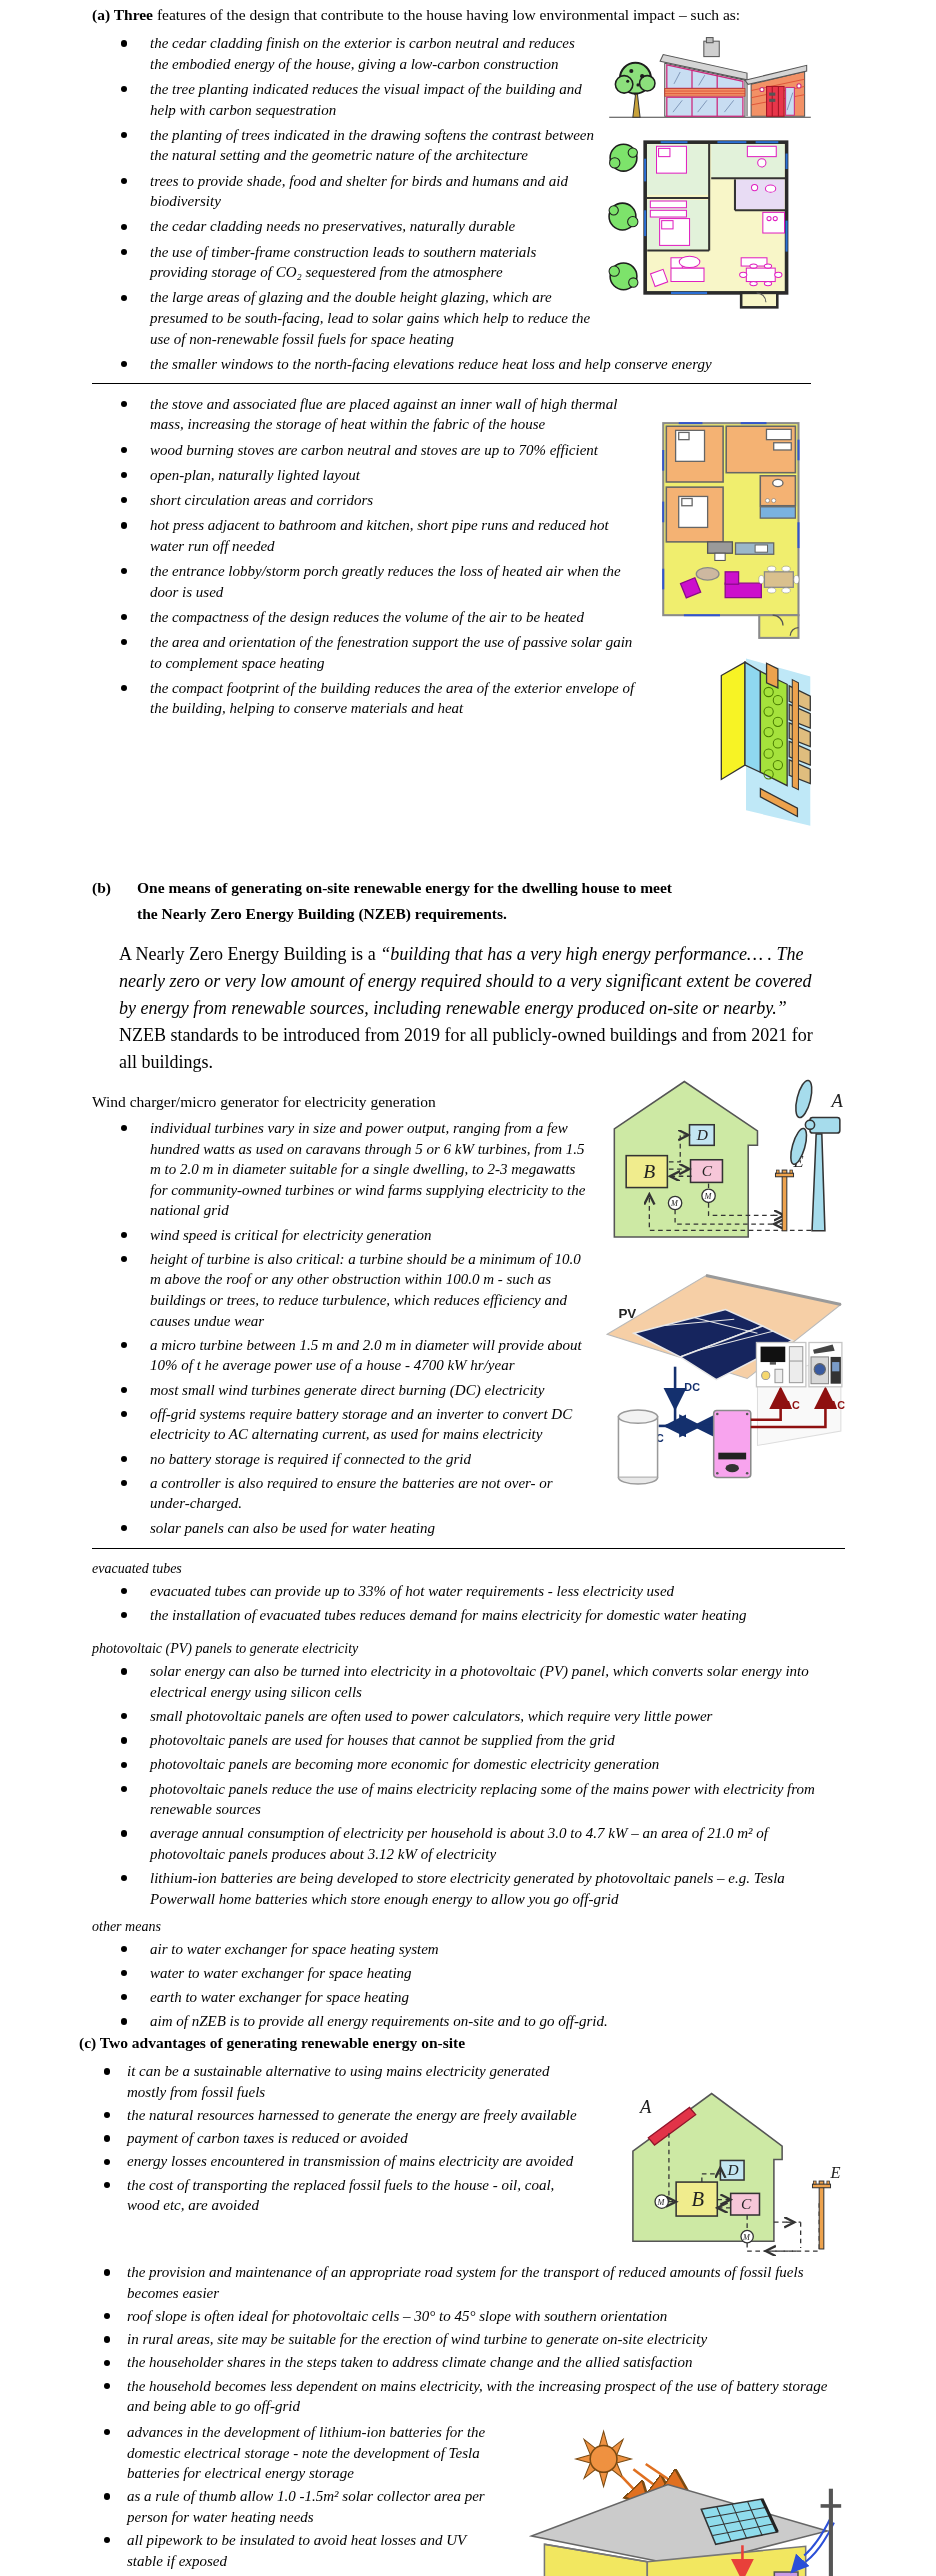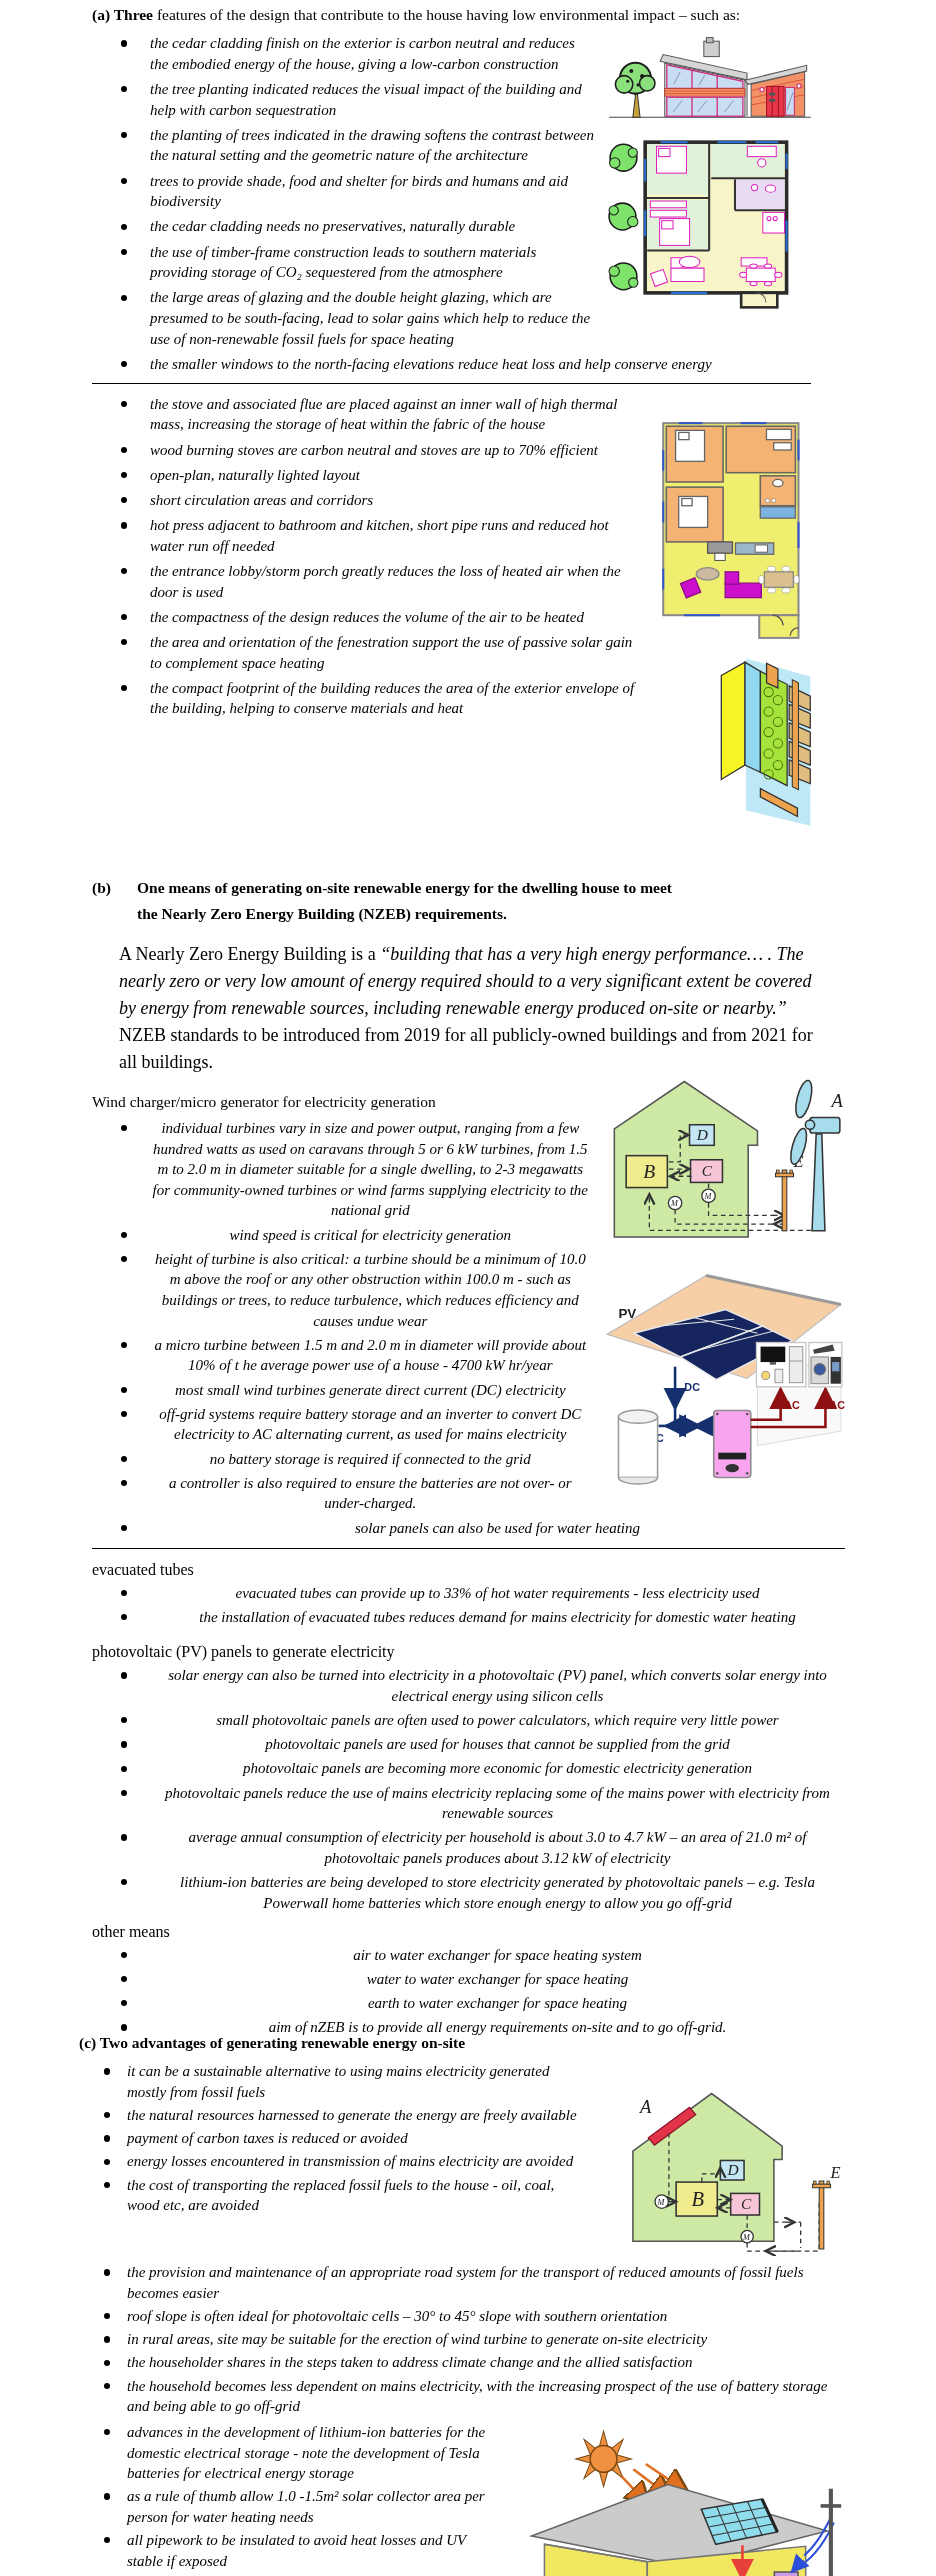--- a/index.html
+++ b/index.html
@@ -16,21 +16,21 @@
   .head { font-size:15.5px; line-height:23px; }
   .b  { font-weight:bold; }
   .it { font-style:italic; }
 
   ul.blist { list-style:none; margin:7.2px 0 0 0; padding:0;font-style:italic; }
   ul.blist li { position:relative; padding-left:58px; line-height:20.6px; margin-bottom:4.6px; }
   ul.blist li::before {
     content:""; position:absolute; left:29px; top:7.2px;
     width:6.2px; height:6.2px; background:#000; border-radius:50%;
   }
-  #sec-b ul.blist li { margin-bottom:3.6px;text-align:center; }
+  #sec-b ul.blist li { margin-bottom:3.6px; }
   #sec-c ul.blist li { padding-left:48px; margin-bottom:2.6px; }
   #sec-c ul.blist li::before { left:25px; }
 
   .figR { float:right; }
   .fig-a  { width:206px; margin:9.3px 0 5.2px 12.4px; }
   .fig-a .plan-row { display:flex; margin-top:12.4px; }
   .fig-a2 { width:155px; margin:25px 0 5.2px 12.4px; }
   .fig-b  { width:242px; margin:-3.1px 0 5.2px 12.4px; }
   .fig-c1 { width:247px; margin:30px 0 5.2px 12.4px; }
   .fig-c2 { width:332px; margin:7.2px 0 3.1px 12.4px; }
@@ -39,21 +39,21 @@
   .rule  { clear:both; border-top:1.5px solid #000; height:0; margin:8.2px 0 10.3px 0; width:719px; }
   .rule2 { clear:both; border-top:1.5px solid #000; height:0; margin:10.3px 0 11.3px 0; width:753px; }
 
   .bhead { position:relative; margin:0; }
   .bhead .lbl { position:absolute; left:0; top:0; font-weight:bold; font-size:15.5px; line-height:26px; }
   .bhead .txt { margin-left:45px; width:556px; font-weight:bold; font-size:15.5px; line-height:26px; }
 
   .intro { margin:14.4px 0 0 27px; width:696px; line-height:27px; font-size:18px; }
 
   .subhead  { font-size:15.5px; margin:16.5px 0 5.2px 0; clear:none; }
-  .subhead2 { font-size:16px; margin:15.5px 0 4.1px 0; }
+  .subhead2 { font-style:italic; font-size:14px; margin:15.5px 0 4.1px 0; }
 
   svg { display:block; }
   svg text { font-family:"Liberation Serif", serif; }
   .figlabel  { font-size:32px; font-style:italic; fill:#222; }
   .boxlabel  { font-size:30px; font-style:italic; fill:#222; }
   .mlabel    { font-size:16px; font-style:italic; fill:#222; }
   .wirelabel { font-family:"Liberation Sans", sans-serif; font-weight:bold; font-size:21px; }
 </style>
 </head>
 <body>
@@ -433,21 +433,21 @@
         </g>
       </svg>
     </div>
 
     <div class="subhead">Wind charger/micro generator for electricity generation</div>
     <ul class="blist">
         <li>individual turbines vary in size and power output, ranging from a few hundred watts as used on caravans through 5 or 6 kW turbines, from 1.5 m to 2.0 m in diameter suitable for a single dwelling, to 2-3 megawatts for community-owned turbines or wind farms supplying electricity to the national grid</li>
         <li>wind speed is critical for electricity generation</li>
         <li>height of turbine is also critical: a turbine should be a minimum of 10.0 m above the roof or any other obstruction within 100.0 m  - such as buildings or trees, to reduce turbulence, which reduces efficiency and causes undue wear</li>
         <li>a micro turbine between 1.5 m and 2.0 m in diameter will provide about 10% of t he average power use of a house - 4700 kW hr/year</li>
-        <li>most small wind turbines generate direct current (DC) electricity</li>
+        <li>most small wind turbines generate direct burning (DC) electricity</li>
         <li>off-grid systems require battery storage and an inverter to convert DC electricity to AC alternating current, as used for mains electricity</li>
         <li>no battery storage is required if connected to the grid</li>
         <li>a controller is also required to ensure the batteries are not over- or under-charged.</li>
         <li>solar panels can also be used for water heating</li>
       </ul>
 
     <div class="rule2"></div>
 
     <div class="subhead2" style="margin-top:0">evacuated tubes</div>
     <ul class="blist" style="margin-top:3.1px">

